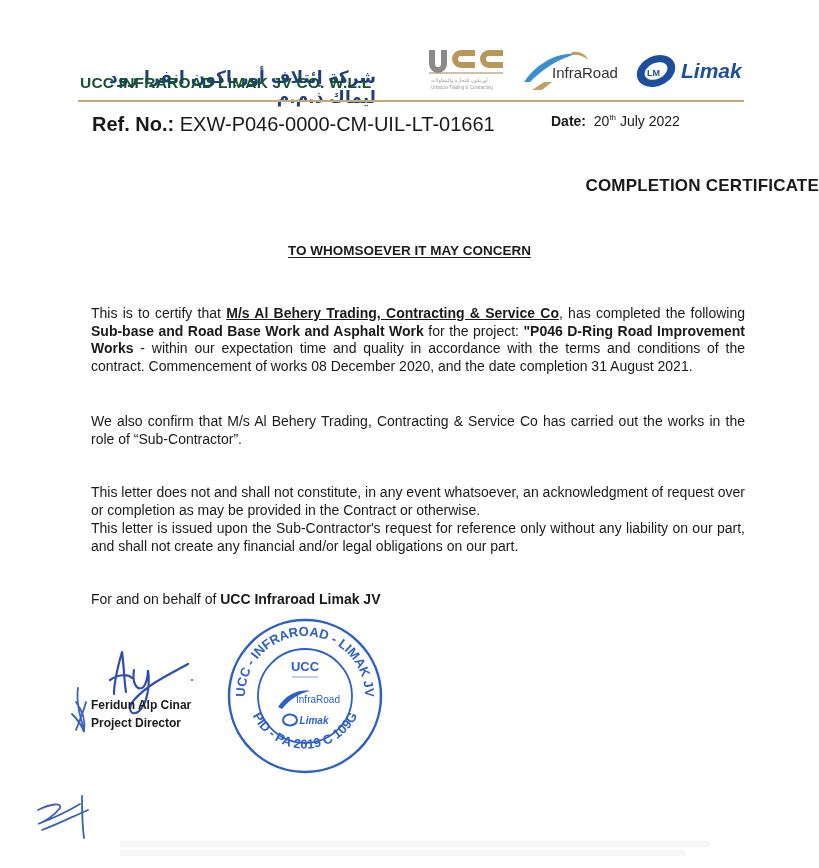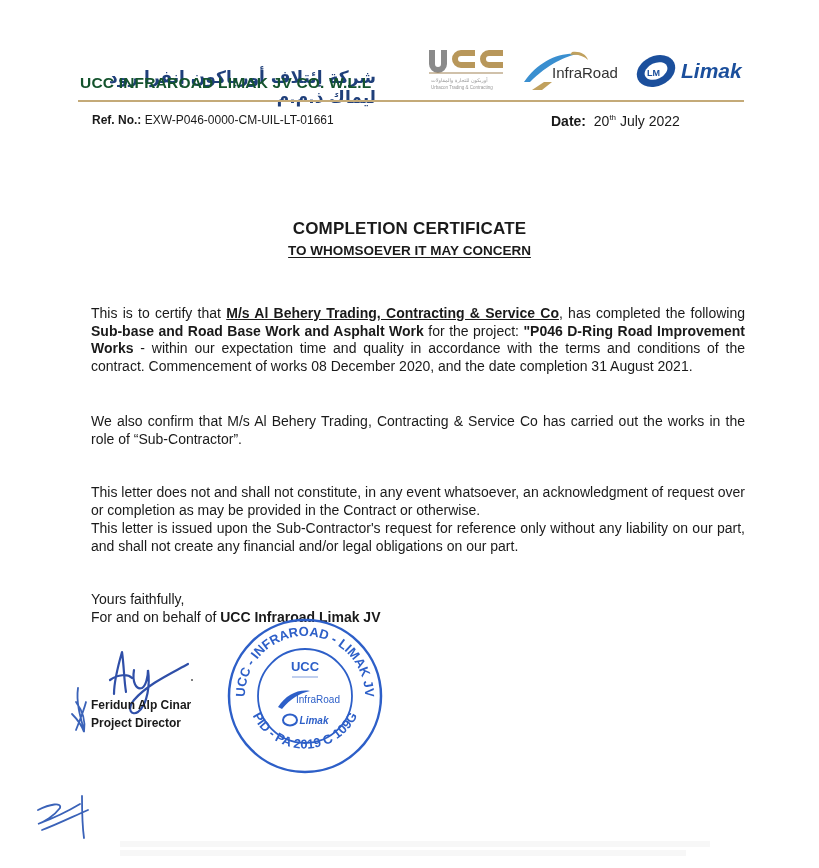--- a/index.html
+++ b/index.html
@@ -11,26 +11,26 @@
     .hdr-arabic { left: 80px; top: 49px; width: 296px; font-size: 17px;
                   color: #1f3f7a; direction: rtl; font-family: "DejaVu Sans", sans-serif; font-weight: bold; letter-spacing: -0.5px; margin-top: 18px; }
     .hdr-english { left: 80px; top: 74px; font-size: 15.5px; font-weight: bold; color: #14532d; letter-spacing: 0.2px; }
     .hdr-line { left: 78px; top: 100px; width: 666px; height: 2px; background: #c4aa78; }
 
     .logo-ucc { left: 425px; top: 46px; width: 82px; height: 46px; }
     .logo-infra { left: 518px; top: 48px; width: 112px; height: 44px; }
     .logo-limak { left: 634px; top: 47px; width: 124px; height: 44px; }
 
     
-    .ref { left: 92px; top: 113px; font-size: 12px; }
+    .ref { left: 92px; top: 113px; font-size: 20px; }
     .ref b, .date b { font-weight: bold; }
     .date { left: 551px; top: 113px; font-size: 14px; }
     .date sup { font-size: 8px; vertical-align: 6px; }
 
-    .title { left: 0; width: 819px; top: 176px; text-align: center; font-size: 17px; font-weight: bold; letter-spacing: 0.2px; margin-top: 43px; }
+    .title { left: 0; width: 819px; top: 176px; text-align: right; font-size: 17px; font-weight: bold; letter-spacing: 0.2px; }
     .subtitle { left: 0; width: 819px; top: 243px; text-align: center; font-size: 13.5px; font-weight: bold; }
     .subtitle span { text-decoration: underline; text-underline-offset: 2px; }
 
     .para { left: 91px; width: 654px; font-size: 14px; line-height: 17.7px; text-align: justify; }
     .p1 { top: 305px; }
     .p2 { top: 413px; }
     .p3 { top: 484px; }
     .p4 { top: 520px; }
     .u { text-decoration: underline; font-weight: bold; }
     .b { font-weight: bold; }
@@ -90,21 +90,20 @@
 <div class="abs title">COMPLETION CERTIFICATE</div>
 <div class="abs subtitle"><span>TO WHOMSOEVER IT MAY CONCERN</span></div>
 
 <div class="abs para p1"><span>This is to certify that </span><span class="u">M/s Al Behery Trading, Contracting &amp; Service Co</span><span>, has completed the following </span><span class="b">Sub-base and Road Base Work and Asphalt Work</span><span> for the project: </span><span class="b">"P046 D-Ring Road Improvement Works</span><span> - within our expectation time and quality in accordance with the terms and conditions of the contract. Commencement of works 08 December 2020, and the date completion 31 August 2021.</span></div>
 
 <div class="abs para p2">We also confirm that M/s Al Behery Trading, Contracting &amp; Service Co has carried out the works in the role of “Sub-Contractor”.</div>
 <div class="abs para p3">This letter does not and shall not constitute, in any event whatsoever, an acknowledgment of request over or completion as may be provided in the Contract or otherwise.</div>
 <div class="abs para p4" style="top:520px">This letter is issued upon the Sub-Contractor's request for reference only without any liability on our part, and shall not create any financial and/or legal obligations on our part.</div>
 
 <div class="abs closing">
-  <div>Yours faithfully,</div>
   <div><span>For and on behalf of </span><b>UCC Infraroad Limak JV</b></div>
 </div>
 
 <svg class="abs stamp" viewBox="0 0 158 158">
   <defs>
     <path id="topArc" d="M 19 79 A 60 60 0 0 1 139 79"></path>
     <path id="botArc" d="M 24 92 A 58 58 0 0 0 134 92"></path>
   </defs>
   <circle cx="79" cy="79" r="76" fill="none" stroke="#2d5fc8" stroke-width="2.5"></circle>
   <circle cx="79" cy="79" r="47" fill="none" stroke="#2d5fc8" stroke-width="1.8"></circle>

